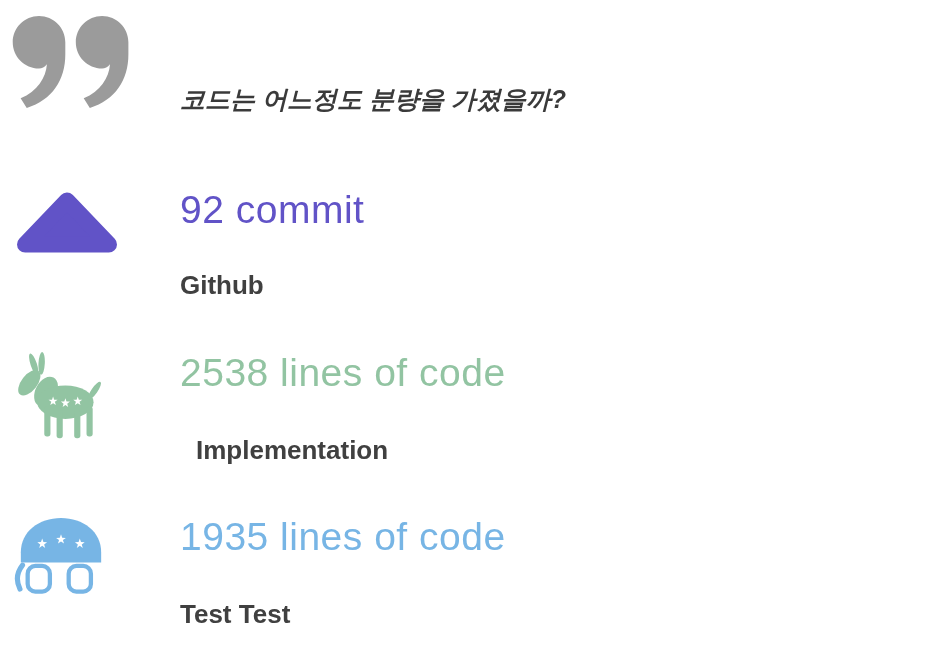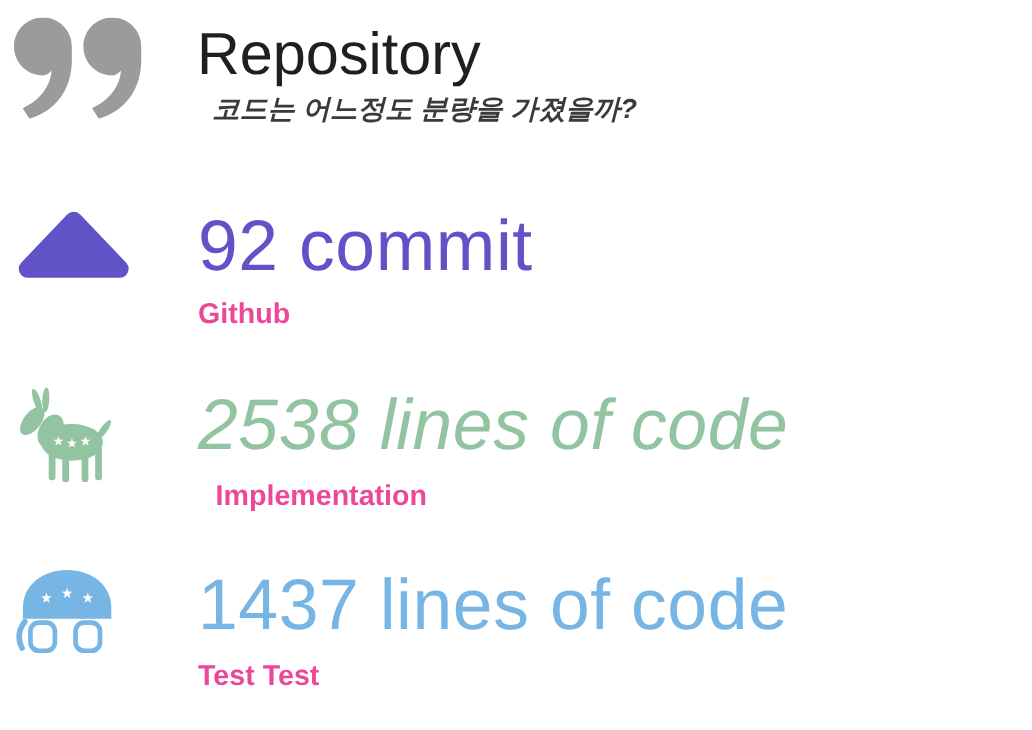--- a/index.html
+++ b/index.html
@@ -11,31 +11,31 @@
   }
   .slide { position: absolute; inset: 0; background: #ffffff; }
   .abs { position: absolute; white-space: nowrap; }
 
   .title {
     left: 179px; top: 22px;
     font-size: 54px; font-weight: 400;
     color: #1f1f1f; line-height: 1;
   }
   .subtitle {
-    left: 193px; top: 86px;
+    left: 180px; top: 86px;
     font-size: 25px; font-style: italic; font-weight: 600;
     color: #3a3a3a; line-height: 1.1;
   }
 
-  .stat-value { font-size: 65px; font-weight: 400; line-height: 1; letter-spacing: 0.5px; }
-  .stat-label { font-size: 26px; font-weight: 700; color: #ec4899; line-height: 1; }
+  .stat-value { font-size: 39px; font-weight: 400; line-height: 1; letter-spacing: 0.5px; }
+  .stat-label { font-size: 26px; font-weight: 700; color: #404040; line-height: 1; }
 
   .v-commit { left: 180px; top: 190px; color: #6153c7; }
   .l-commit { left: 180px; top: 272px; }
-  .v-impl   { left: 180px; top: 353px; color: #92c4a2; font-style: italic; }
+  .v-impl   { left: 180px; top: 353px; color: #92c4a2; }
   .l-impl   { left: 196px; top: 437px; }
   .v-test   { left: 180px; top: 517px; color: #77b5e5; }
   .l-test   { left: 180px; top: 601px; }
 
   .icon-quote    { left: 12px;  top: 16px;  color: #9b9b9b; }
   .icon-triangle { left: 16px;  top: 190px; color: #6153c7; }
   .icon-donkey   { left: 12px;  top: 352px; color: #92c4a2; }
   .icon-elephant { left: 14px;  top: 510px; color: #77b5e5; }
 
   svg { display: block; }
@@ -50,21 +50,20 @@
 </svg>
 
 <div class="slide">
 
   <span class="abs icon-quote">
     <svg width="118" height="92" viewBox="0 0 133 105" fill="currentColor">
       <path d="M30 0 C46.6 0 60 13.4 60 30 L60 44 C60 73 45 96 16 105 L9 94 C28 86 38 70 39 55 C36.3 58.3 33.3 60 30 60 C13.4 60 0 46.6 0 30 C0 13.4 13.4 0 30 0 Z"></path>
       <path transform="translate(72 0)" d="M30 0 C46.6 0 60 13.4 60 30 L60 44 C60 73 45 96 16 105 L9 94 C28 86 38 70 39 55 C36.3 58.3 33.3 60 30 60 C13.4 60 0 46.6 0 30 C0 13.4 13.4 0 30 0 Z"></path>
     </svg>
   </span>
-  <h1 class="abs title">Repository</h1>
   <p class="abs subtitle">코드는 어느정도 분량을 가졌을까?</p>
 
   <section>
     <span class="abs icon-triangle">
       <svg width="102" height="64" viewBox="0 0 100 62">
         <path d="M50 10 L91 53 L9 53 Z" fill="currentColor" stroke="currentColor" stroke-width="16" stroke-linejoin="round"></path>
       </svg>
     </span>
     <div class="abs stat-value v-commit">92 commit</div>
     <div class="abs stat-label l-commit">Github</div>
@@ -103,17 +102,17 @@
         <path fill="none" stroke="currentColor" stroke-width="6" stroke-linecap="round" d="M10 63 C3 72 2 81 7 91"></path>
         <rect x="16" y="64" width="26" height="30" rx="9" fill="#ffffff" stroke="currentColor" stroke-width="5"></rect>
         <rect x="64" y="64" width="26" height="30" rx="9" fill="#ffffff" stroke="currentColor" stroke-width="5"></rect>
         <g>
           <use href="#star5" transform="translate(33 38)"></use>
           <use href="#star5" transform="translate(55 33)"></use>
           <use href="#star5" transform="translate(77 38)"></use>
         </g>
       </svg>
     </span>
-    <div class="abs stat-value v-test">1437 lines of code</div>
+    <div class="abs stat-value v-test">1935 lines of code</div>
     <div class="abs stat-label l-test">Test Test</div>
   </section>
 
 </div>
 
 </body></html>

